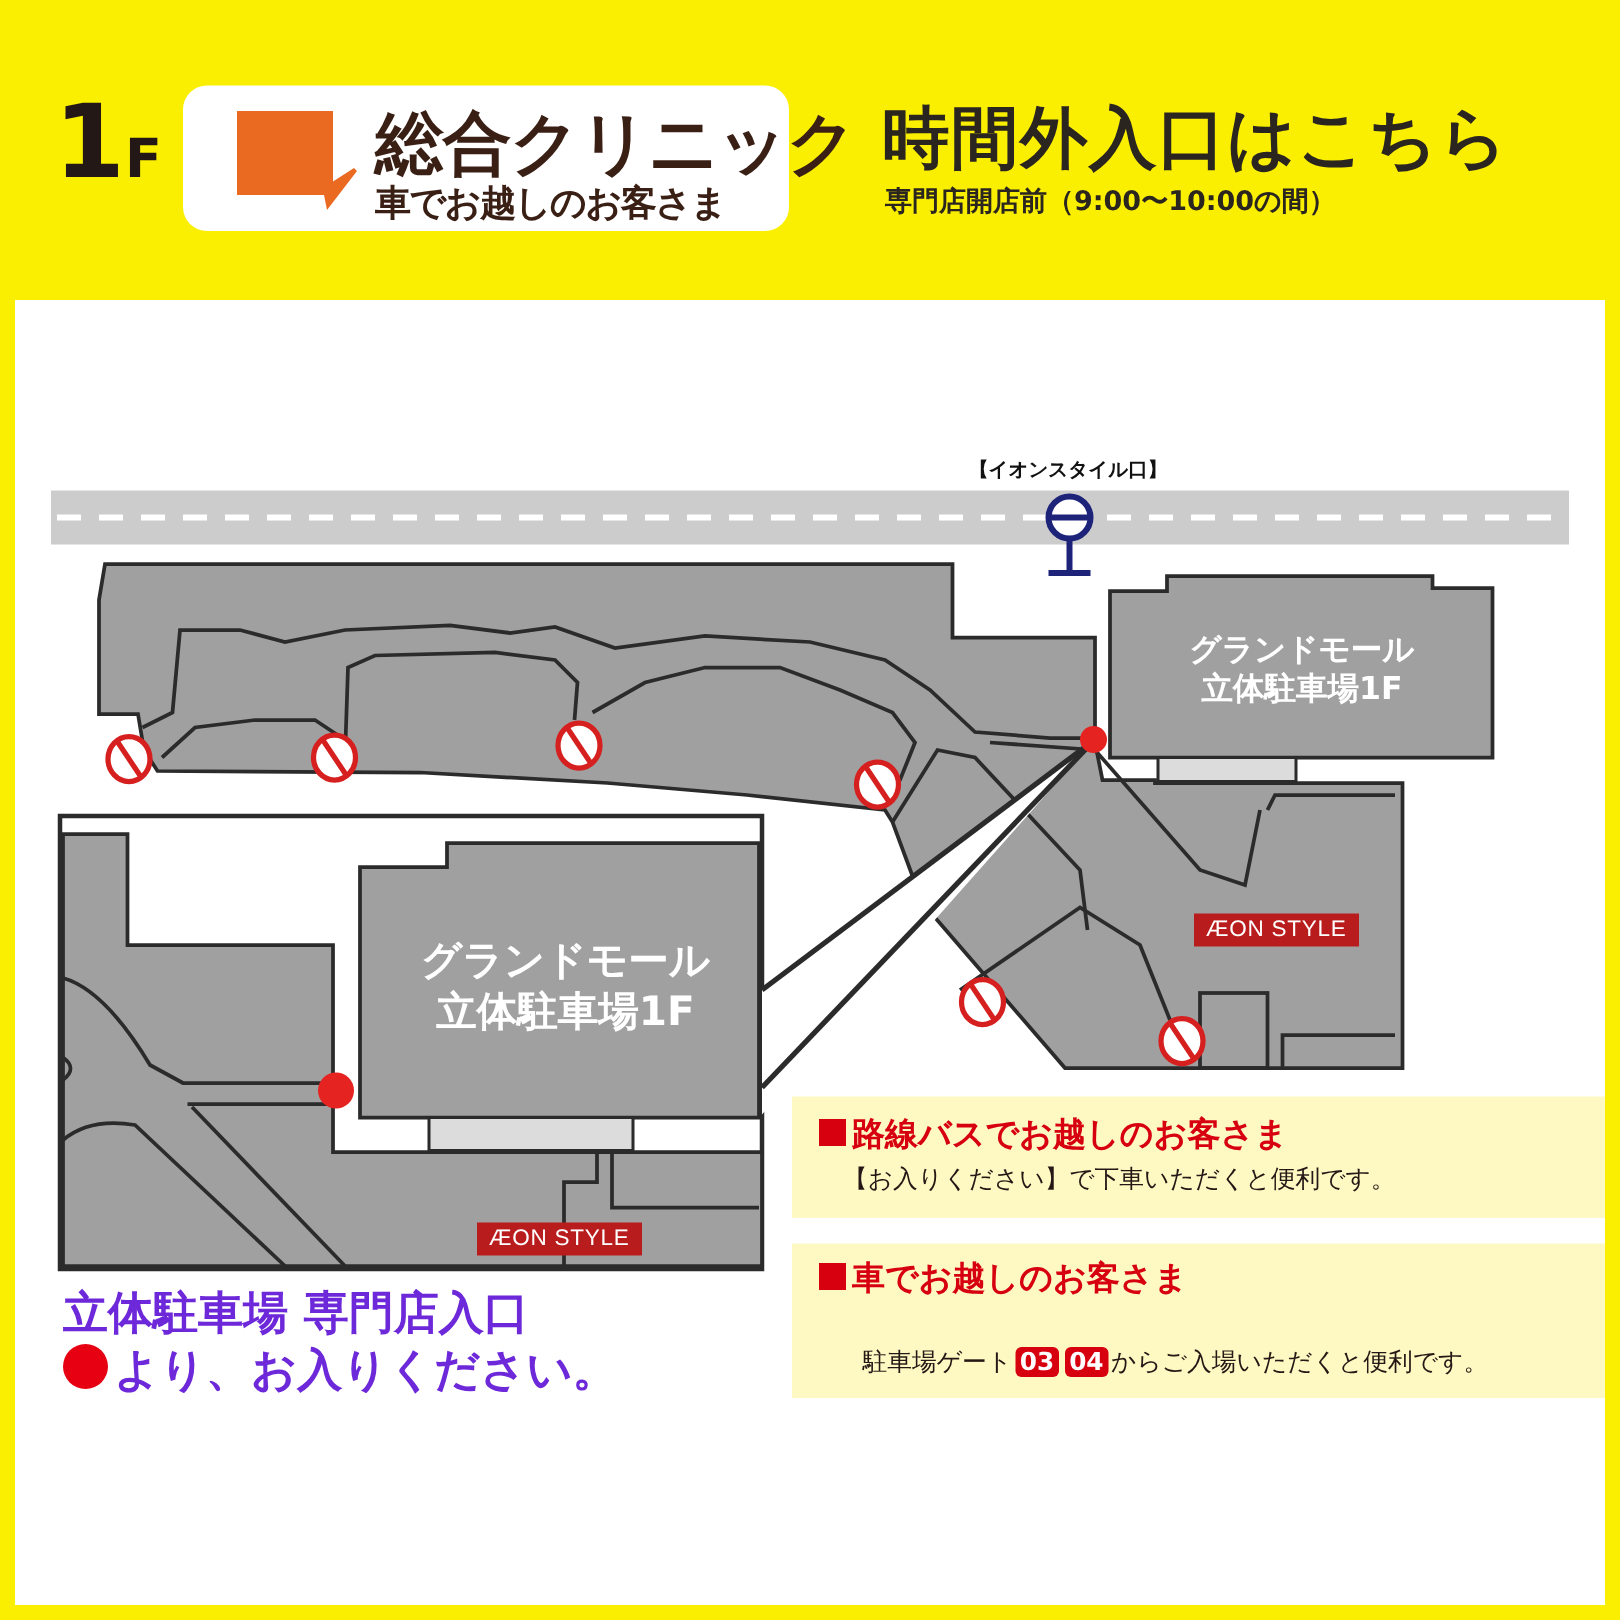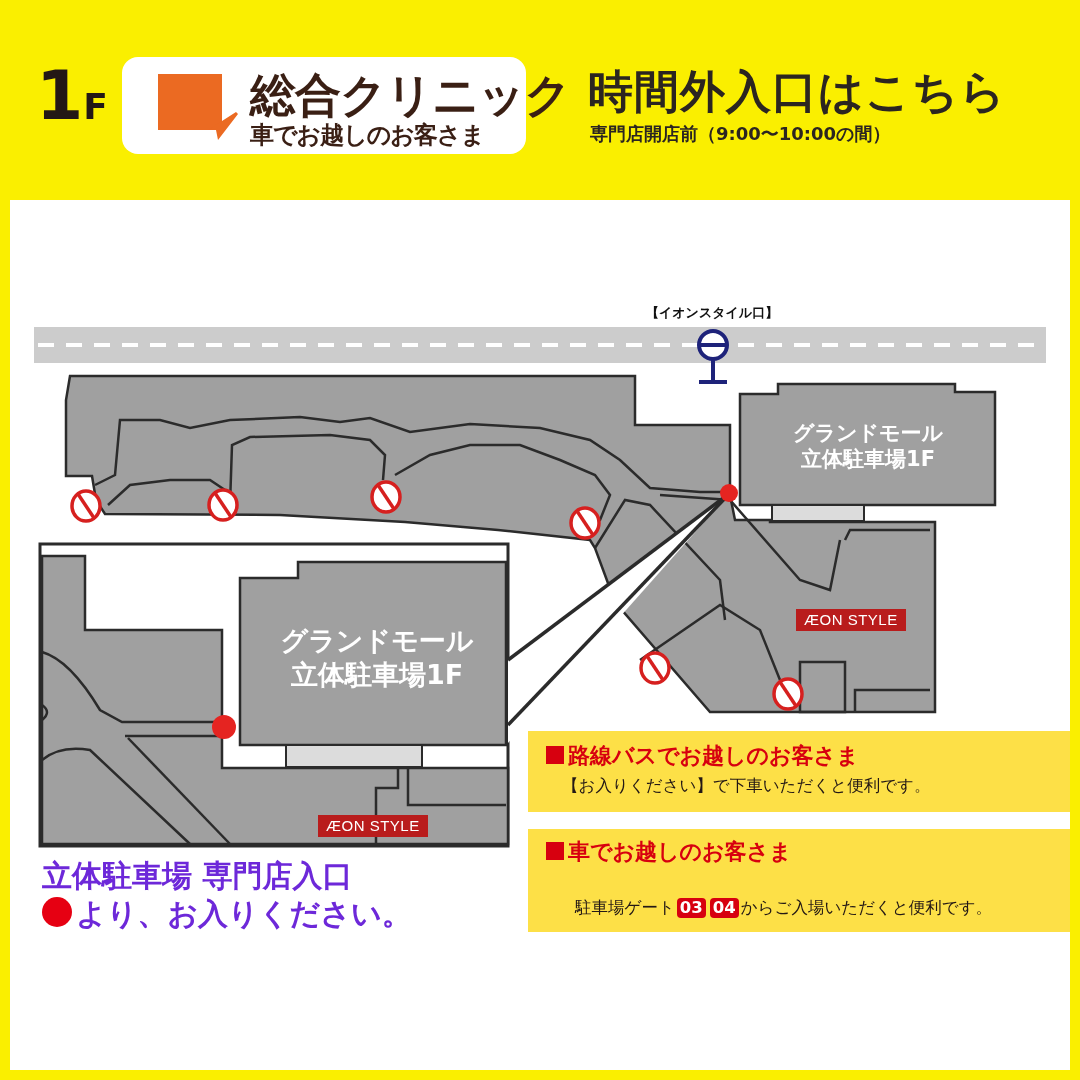--- a/index.html
+++ b/index.html
@@ -12,21 +12,21 @@
   .logo-mark { position: absolute; left: 36px; top: 17px; }
   .logo-title { position: absolute; left: 128px; top: 8px; font-size: 46px; font-weight: bold; color: #3A1F14; letter-spacing: -1px; white-space: nowrap; }
   .logo-sub { position: absolute; left: 128px; top: 62px; font-size: 24px; font-weight: bold; color: #3A1F14; white-space: nowrap; letter-spacing: -1px; }
   .hdr-title { position: absolute; left: 588px; top: 62px; font-size: 45px; font-weight: bold; color: #2B2520; white-space: nowrap; letter-spacing: 1px; }
   .hdr-sub { position: absolute; left: 590px; top: 122px; font-size: 18px; font-weight: bold; color: #2B2520; white-space: nowrap; }
   .panel { position: absolute; left: 10px; top: 200px; width: 1060px; height: 870px; background: #fff; }
   svg.map { position: absolute; left: 0; top: 0; }
   .busstop-label { position: absolute; left: 646px; top: 304px; font-size: 13px; font-weight: bold; color: #111; white-space: nowrap; }
   .bldg-label { position: absolute; color: #fff; font-weight: bold; text-align: center; white-space: nowrap; line-height: 1.25; }
   .aeon { position: absolute; background: #b91c1c; color: #fff; font-family: "Liberation Sans", sans-serif; font-size: 15px; letter-spacing: 0.5px; padding: 0 8px; height: 22px; line-height: 22px; white-space: nowrap; }
-  .info { position: absolute; left: 528px; width: 542px; background: #fde047; }
+  .info { position: absolute; left: 528px; width: 542px; background: #fef9c3; }
   .info .head { position: absolute; left: 18px; font-size: 22px; font-weight: bold; color: #D7000F; white-space: nowrap; }
   .info .head .sq { display: inline-block; width: 18px; height: 18px; background: #D7000F; margin-right: 4px; vertical-align: -1px; }
   .info .line { position: absolute; font-size: 16.5px; color: #231815; white-space: nowrap; }
   .gate { display: inline-block; background: #D7000F; color: #fff; border-radius: 4px; padding: 0 3px; margin: 0 2px; font-weight: bold; line-height: 20px; }
   .cta { position: absolute; left: 42px; top: 857px; font-size: 30px; font-weight: bold; color: #6d28d9; line-height: 1.25; white-space: nowrap; }
   .cta .dot { display: inline-block; width: 30px; height: 30px; border-radius: 50%; background: #E60012; vertical-align: -3px; margin-right: 4px; }
 </style>
 </head>
 <body>
 

